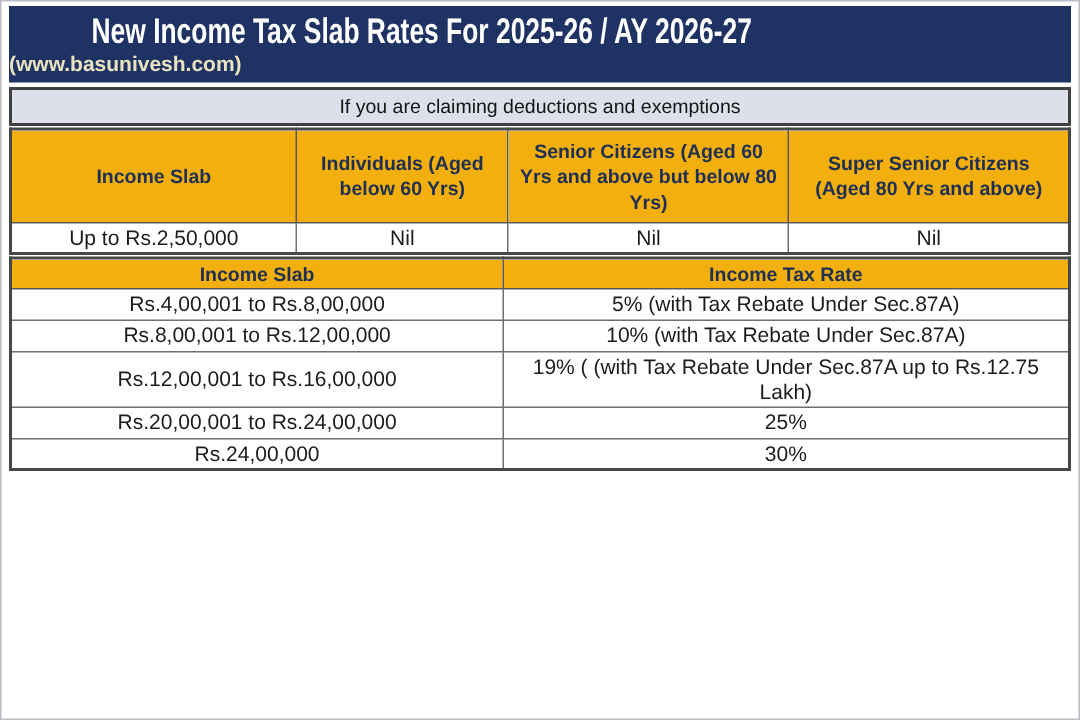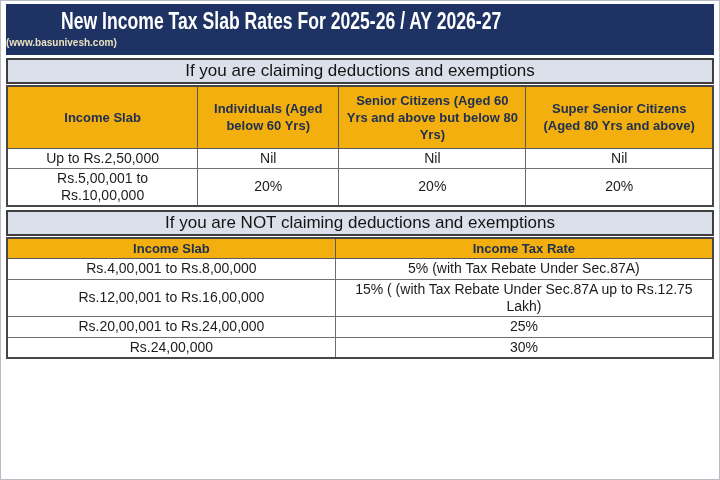--- a/index.html
+++ b/index.html
@@ -23,33 +23,33 @@
     font-size: 22px;
     font-weight: bold;
     line-height: 26px;
     display: inline-block;
     transform: scale(0.80, 1.08);
     white-space: nowrap;
     letter-spacing: 0px;
   }
   .masthead .subtitle {
     color: #EAE3C0;
-    font-size: 10px;
+    font-size: 14px;
     font-weight: bold;
     line-height: 15px;
     margin-top: 1px;
   }
 
   
   .band {
     margin-top: 3px;
     background: #DCE0EA;
     border: 2px solid #3f3f3f;
     text-align: center;
-    font-size: 17px;
+    font-size: 13px;
     line-height: 19px;
     color: #141414;
     padding: 1px 0 2px 0;
   }
 
   
   table {
     width: 100%;
     border-collapse: collapse;
     table-layout: fixed;
@@ -119,50 +119,47 @@
           <th>Super Senior Citizens (Aged 80 Yrs and above)</th>
         </tr>
     </thead>
     <tbody>
         <tr>
           <td>Up to Rs.2,50,000</td>
           <td>Nil</td>
           <td>Nil</td>
           <td>Nil</td>
         </tr>
-        <tr>
-          <td>Rs.5,00,001 to Rs.10,00,000</td>
-          <td>20%</td>
-          <td>20%</td>
-          <td>20%</td>
-        </tr>
       </tbody>
   </table>
 
-  <div class="band">If you are NOT claiming deductions and exemptions</div>
 
   <table class="tbl-newregime">
     <colgroup>
       <col class="c1">
         <col class="c2">
     </colgroup>
     <thead>
       <tr>
           <th>Income Slab</th>
           <th>Income Tax Rate</th>
         </tr>
     </thead>
     <tbody>
         <tr>
           <td>Rs.4,00,001 to Rs.8,00,000</td>
           <td>5% (with Tax Rebate Under Sec.87A)</td>
         </tr>
         <tr>
+          <td>Rs.8,00,001 to Rs.12,00,000</td>
+          <td>10% (with Tax Rebate Under Sec.87A)</td>
+        </tr>
+        <tr>
           <td>Rs.12,00,001 to Rs.16,00,000</td>
-          <td>15% ( (with Tax Rebate Under Sec.87A up to Rs.12.75 Lakh)</td>
+          <td>19% ( (with Tax Rebate Under Sec.87A up to Rs.12.75 Lakh)</td>
         </tr>
         <tr>
           <td>Rs.20,00,001 to Rs.24,00,000</td>
           <td>25%</td>
         </tr>
         <tr>
           <td>Rs.24,00,000</td>
           <td>30%</td>
         </tr>
       </tbody>

